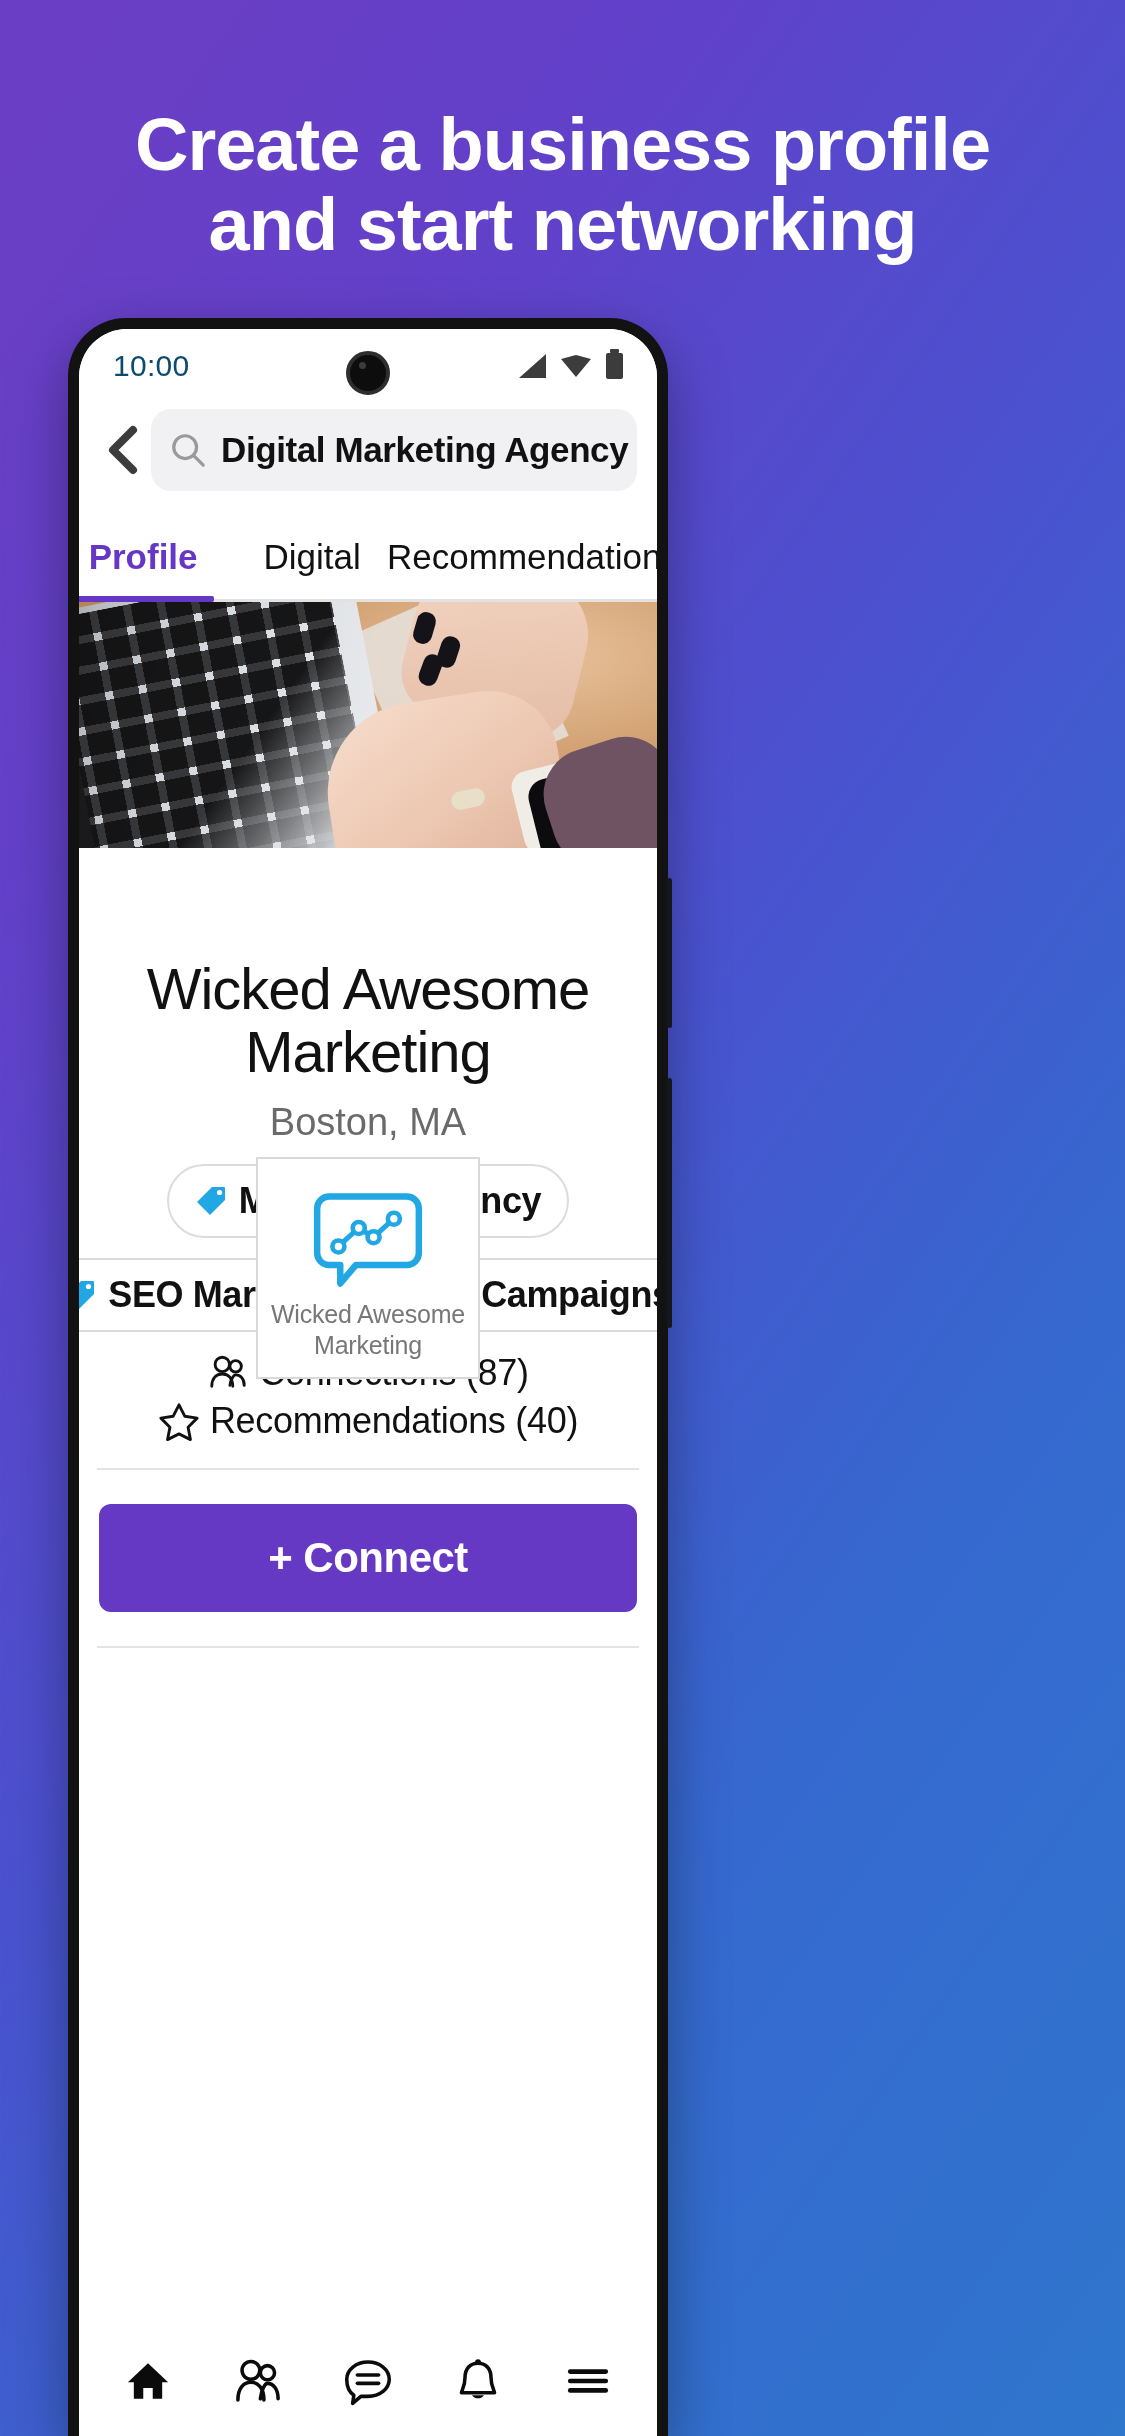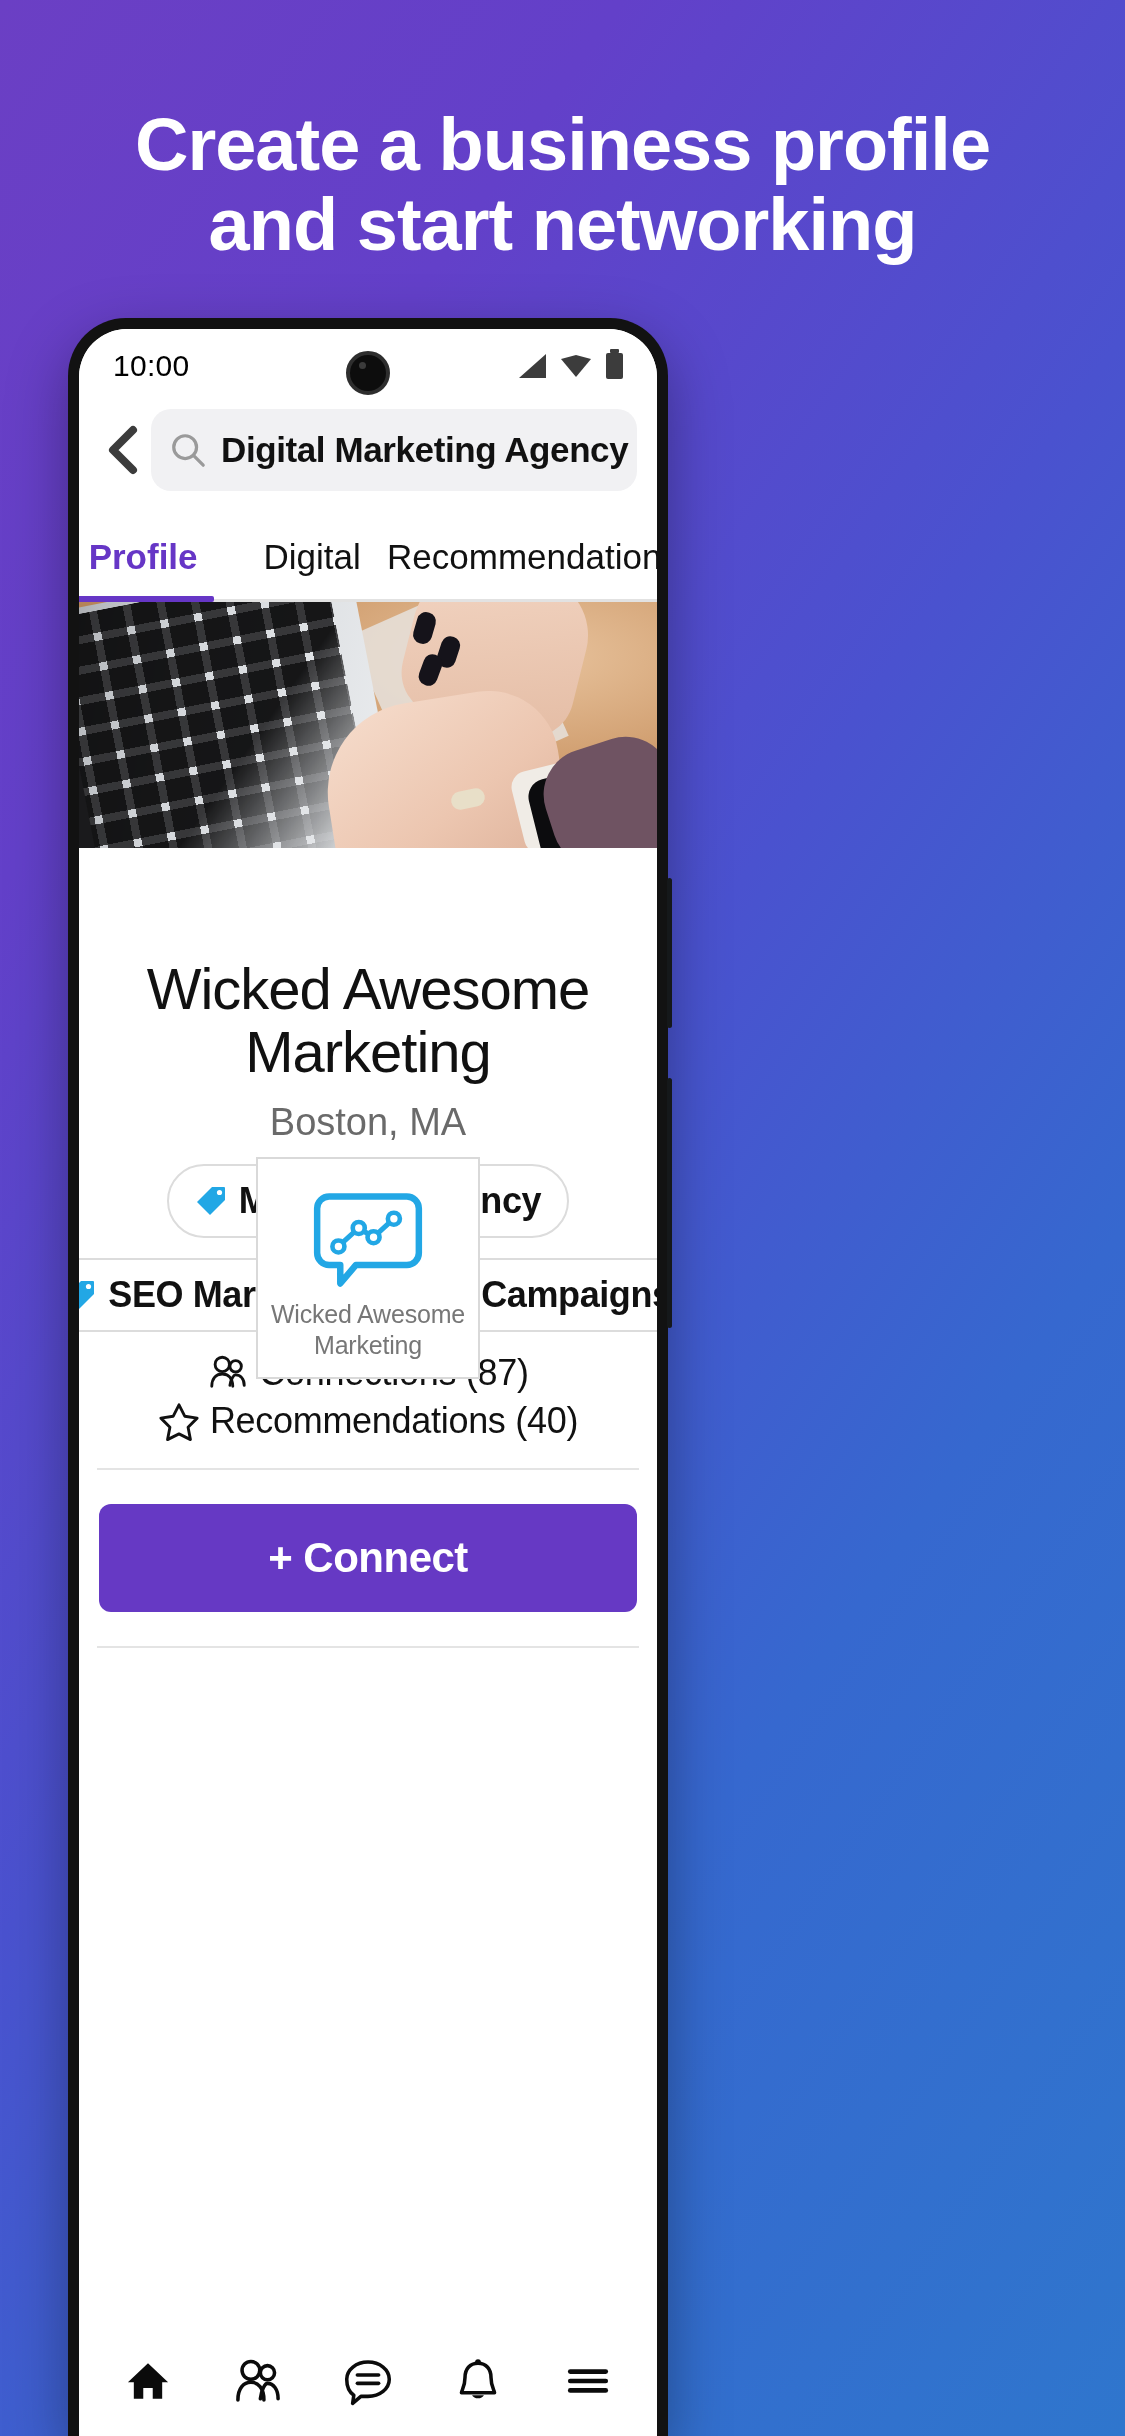--- a/index.html
+++ b/index.html
@@ -39,21 +39,21 @@
   .screen {
     width:578px; height:2107px; background:#ffffff;
     border-radius:48px 48px 0 0; overflow:hidden; position:relative;
   }
 
   
   .statusbar{
     height:74px; position:relative; display:flex; align-items:center;
     padding:0 34px; background:#fff;
   }
-  .status-time{ font-size:30px; color:#000000; font-weight:400; letter-spacing:0.3px; }
+  .status-time{ font-size:30px; color:#0c4a6e; font-weight:400; letter-spacing:0.3px; }
   .punchhole{
     position:absolute; left:50%; top:22px; transform:translateX(-50%);
     width:44px; height:44px; border-radius:50%;
     background:#0d0d0d; border:4px solid #2e2e2e;
   }
   .punchhole i{
     position:absolute; left:9px; top:7px; width:7px; height:7px;
     border-radius:50%; background:#3b3b3b; display:block;
   }
   .status-icons{ margin-left:auto; display:flex; align-items:center; gap:15px; }

